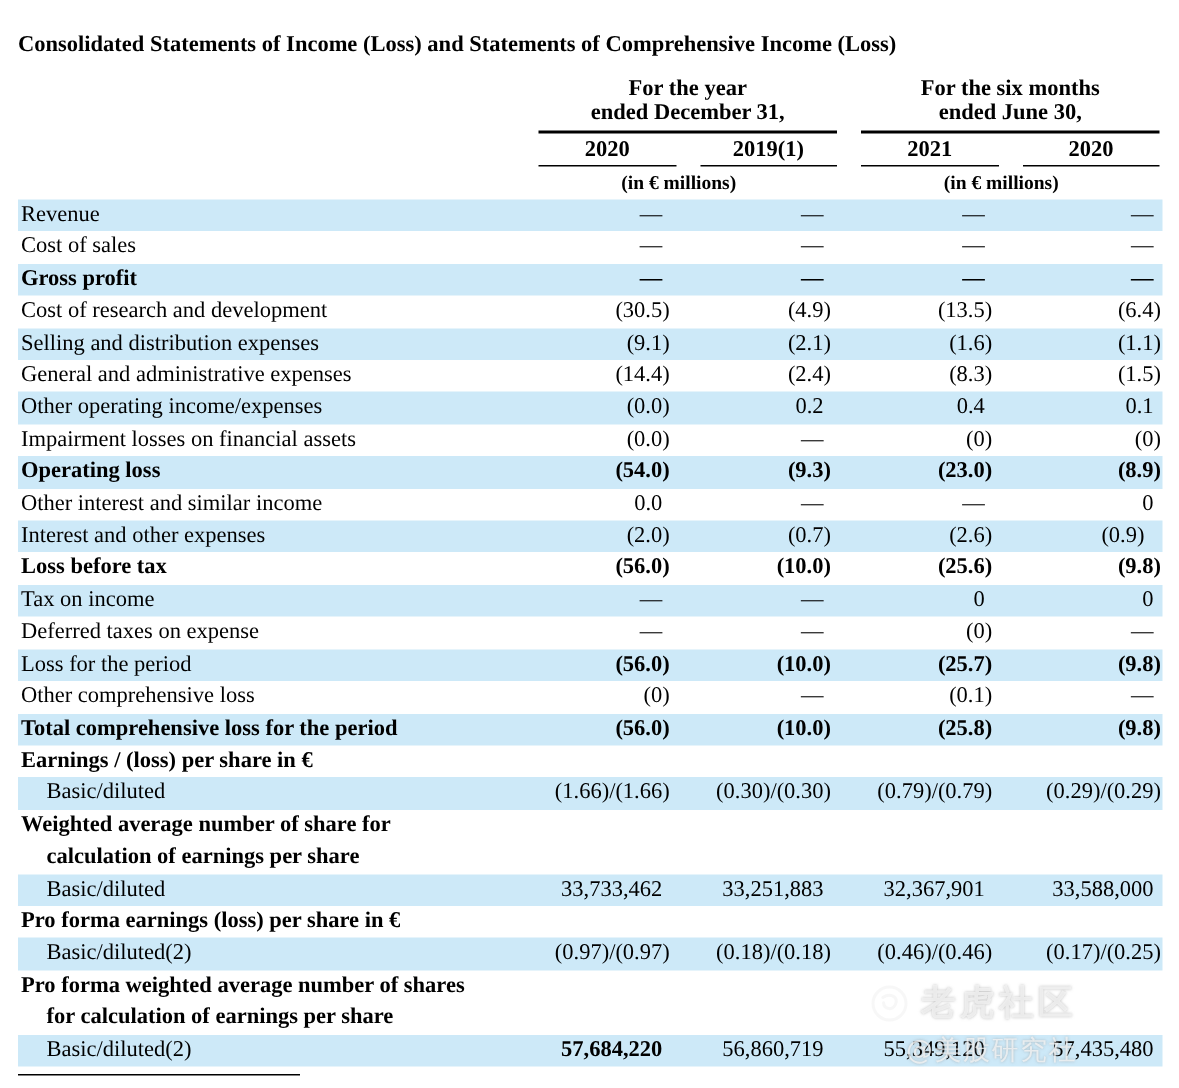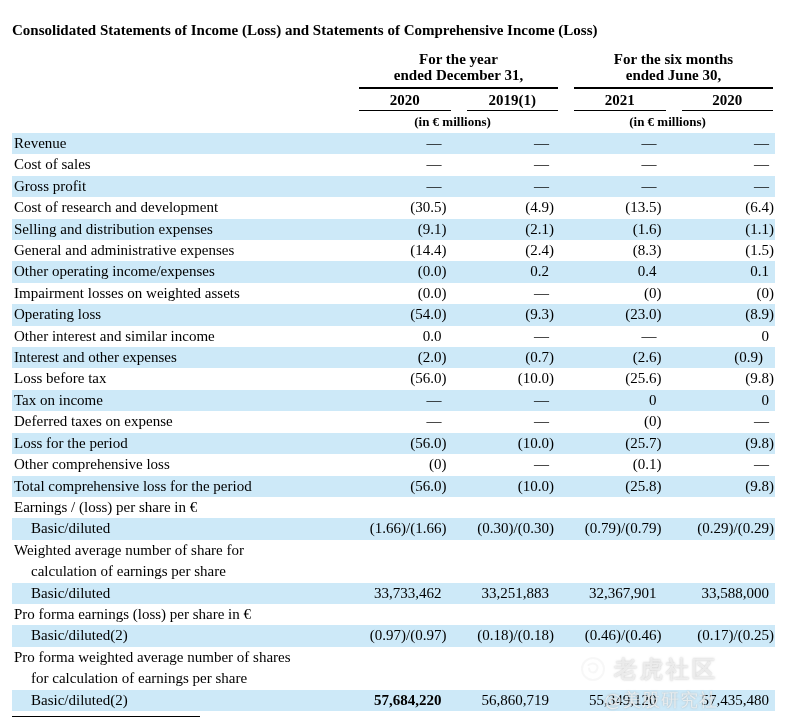--- a/index.html
+++ b/index.html
@@ -44,21 +44,21 @@
     text-align: center; font-weight: bold;
     font-size: 13px; line-height: 15px;
     padding: 3px 0 4px;
   }
 
   .row { min-height: 21.4px; }
   .row.hl { background: #cde9f8; }
   .cell { font-size: 15px; line-height: 21.4px; }
   .cell-label { padding-left: 2px; }
   .cell-label.ind { padding-left: 19px; }
-  .cell-label.b, .cell-val.b { font-weight: normal; }
+  .cell-label.b, .cell-val.b { font-weight: bold; }
   .cell-label .l2 { margin-left: 17px; }
   .cell-val { text-align: right; white-space: nowrap; }
 
   .footnote-rule {
     position: absolute; left: 12px; top: 716px;
     width: 188px; border-top: 1.5px solid #000;
   }
 
   .watermark {
     position: absolute; top: 656px; right: 0;
@@ -152,21 +152,21 @@
     <div class="cell cell-val" style="padding-right: 1px;">(1.5)</div>
   </div>
         <div class="row hl">
     <div class="cell cell-label">Other operating income/expenses</div>
     <div class="cell cell-val" style="padding-right: 6px;">(0.0)</div>
     <div class="cell cell-val" style="padding-right: 11px;">0.2</div>
     <div class="cell cell-val" style="padding-right: 11px;">0.4</div>
     <div class="cell cell-val" style="padding-right: 6px;">0.1</div>
   </div>
         <div class="row">
-    <div class="cell cell-label">Impairment losses on weighted assets</div>
+    <div class="cell cell-label">Impairment losses on financial assets</div>
     <div class="cell cell-val" style="padding-right: 6px;">(0.0)</div>
     <div class="cell cell-val" style="padding-right: 11px;">—</div>
     <div class="cell cell-val" style="padding-right: 6px;">(0)</div>
     <div class="cell cell-val" style="padding-right: 1px;">(0)</div>
   </div>
         <div class="row hl">
     <div class="cell cell-label b">Operating loss</div>
     <div class="cell cell-val b" style="padding-right: 6px;">(54.0)</div>
     <div class="cell cell-val b" style="padding-right: 6px;">(9.3)</div>
     <div class="cell cell-val b" style="padding-right: 6px;">(23.0)</div>

